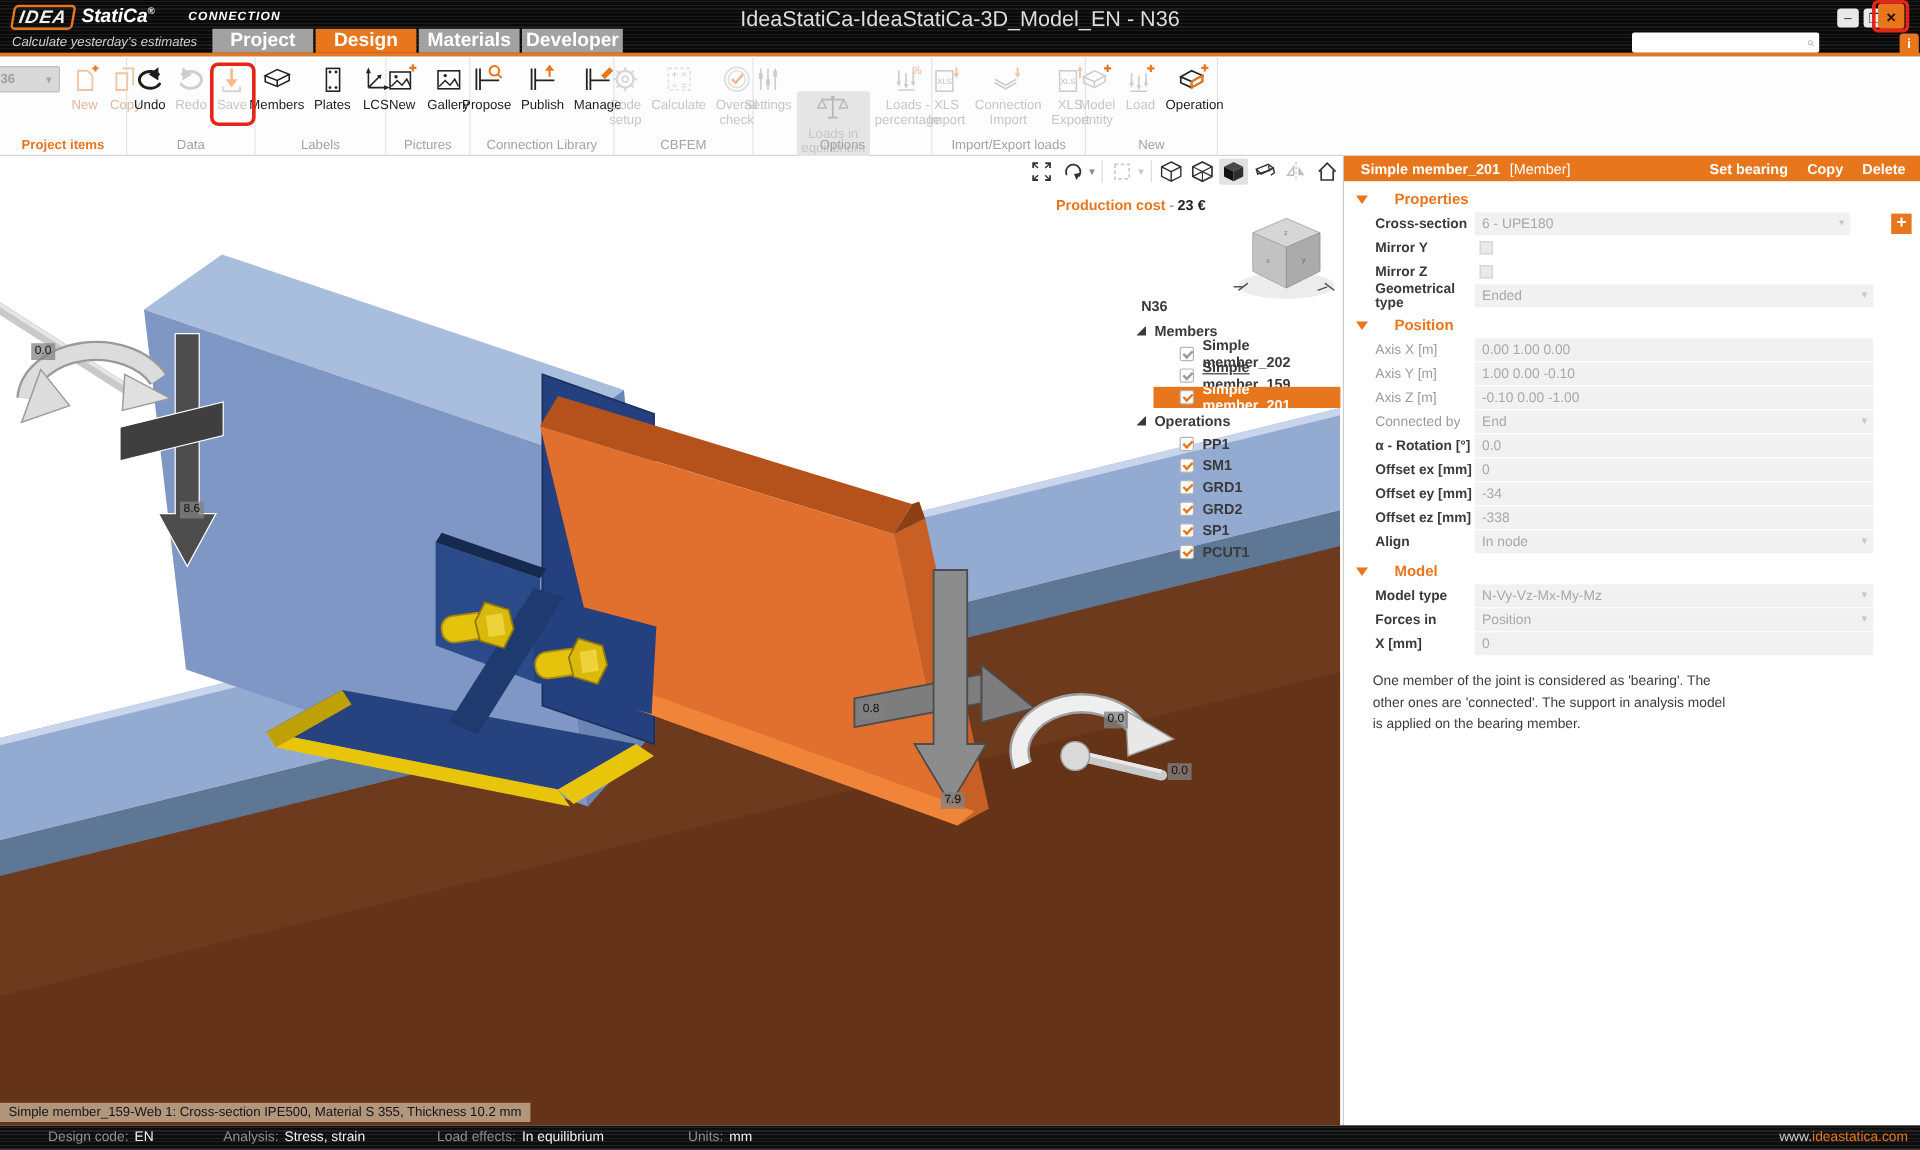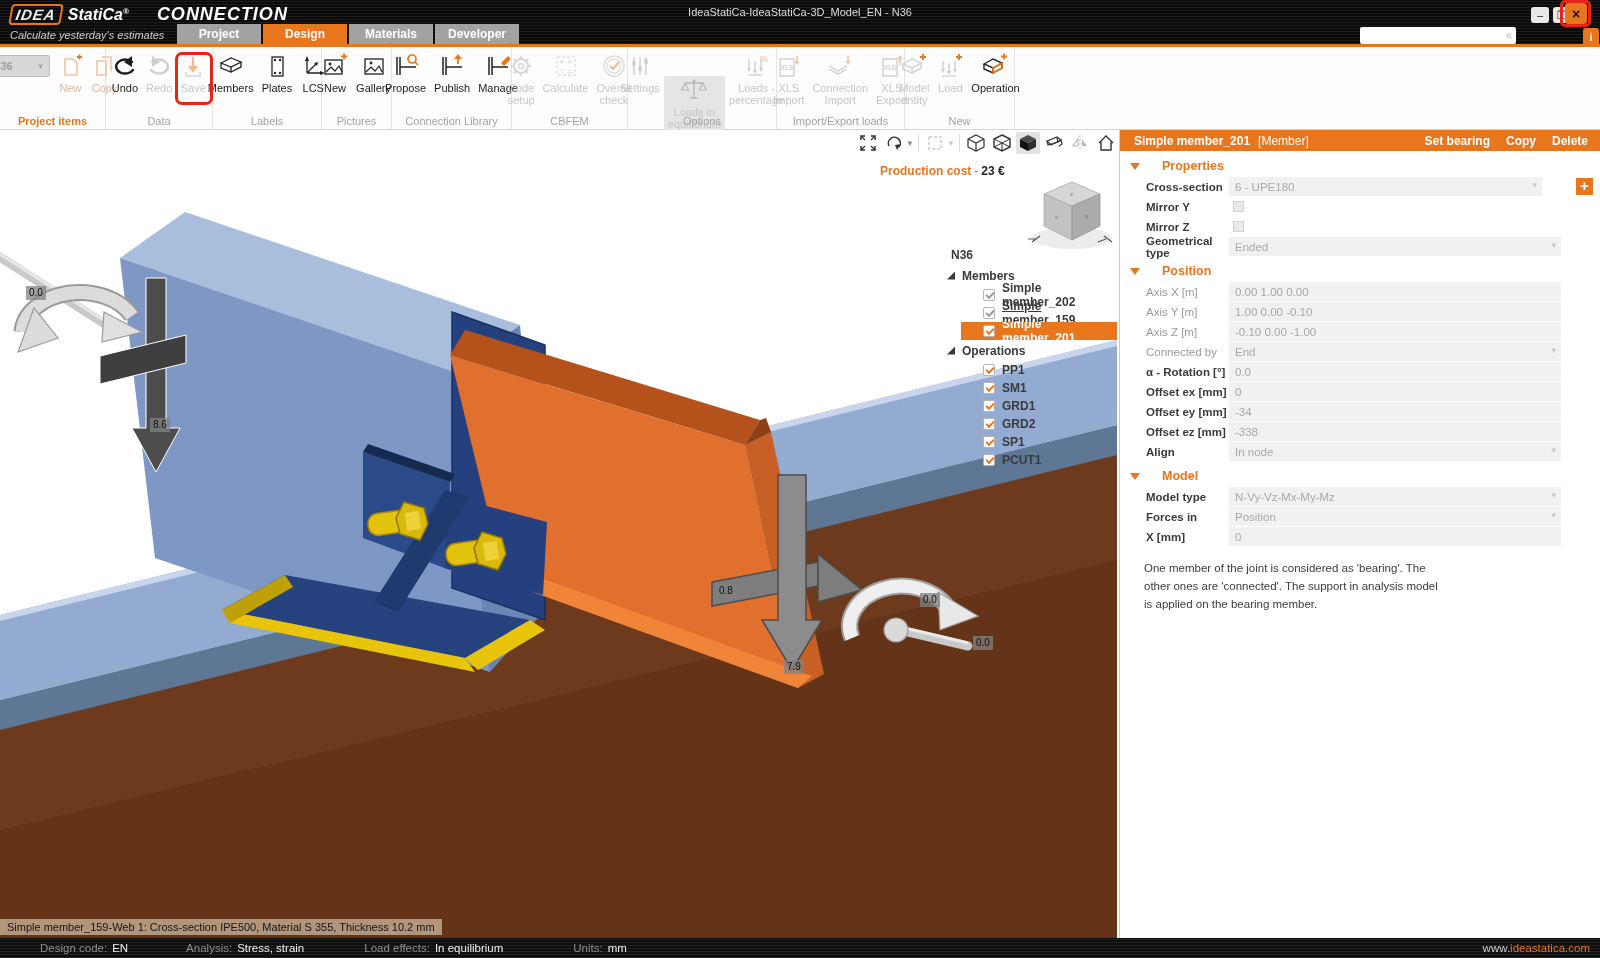--- a/index.html
+++ b/index.html
@@ -10,25 +10,25 @@
   
   .titlebar { position:absolute; left:0; top:0; width:1600px; height:47px;
     background:repeating-linear-gradient(0deg,#1c1c1c 0 1px,#0a0a0a 1px 3px),#0d0d0d; }
   .titlebar:after { content:""; position:absolute; left:0; bottom:0; width:100%; height:3px; background:#e8761d; }
   .logo-block { position:absolute; left:10px; top:4px; color:#fff; }
   .logo-line { display:flex; align-items:center; gap:6px; }
   .logo-idea { display:inline-block; border:2px solid #e8761d; border-radius:4px; padding:0 4px;
     font-style:italic; font-weight:bold; font-size:15px; letter-spacing:1px; transform:skewX(-10deg); color:#f0f0f0; }
   .logo-statica { font-style:italic; font-weight:bold; font-size:16px; }
   .logo-reg { font-size:8px; vertical-align:super; }
-  .logo-product { font-style:italic; font-weight:bold; font-size:18px; letter-spacing:1px; margin-left:22px; }
+  .logo-product { font-style:italic; font-weight:bold; font-size:10px; letter-spacing:1px; margin-left:22px; }
   .tagline { font-style:italic; font-size:11px; color:#cfcfcf; margin-top:4px; }
-  .window-title { position:absolute; left:0; top:6px; width:1600px; text-align:center; color:#ddd; font-size:11px; pointer-events:none; }
+  .window-title { position:absolute; left:0; top:6px; width:1600px; text-align:center; color:#ddd; font-size:18px; pointer-events:none; }
   .tabs { position:absolute; left:177px; bottom:3px; display:flex; gap:2px; }
-  .tab { width:84px; height:20px; background:#a2a2a2; color:#fff; font-weight:bold; font-size:12px;
+  .tab { width:84px; height:20px; background:#a2a2a2; color:#fff; font-weight:bold; font-size:16px;
     display:flex; align-items:center; justify-content:center; cursor:pointer; }
   .tab.active { background:#e8761d; }
   .search-box { position:absolute; left:1360px; top:27px; width:156px; height:17px; background:#fff; border-radius:2px;
     display:flex; align-items:center; padding:0 4px; }
   .search-box input { flex:1; border:none; outline:none; font-size:11px; background:transparent; }
   .win-btn { position:absolute; top:7px; width:18px; height:16px; background:#e9e9e9; border-radius:3px;
     color:#1a1a1a; font-size:11px; display:flex; align-items:center; justify-content:center; cursor:pointer; }
   .win-min { left:1531px; }
   .win-max { left:1553px; }
   .win-close { left:1565px; top:3px; width:22px; height:21px; background:#e8761d; font-size:14px; font-weight:bold; color:#201000; border-radius:3px; }

